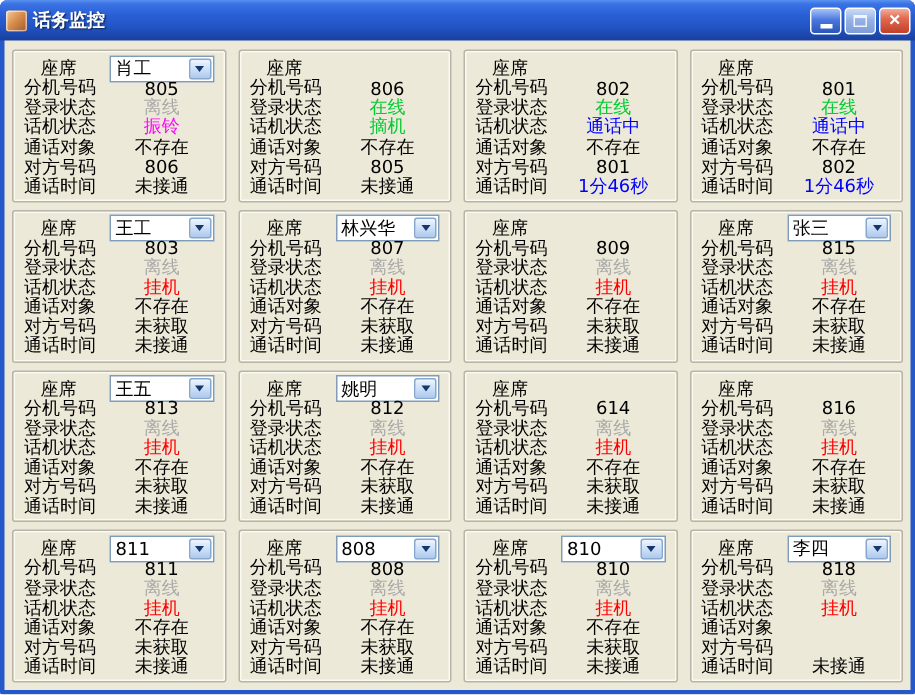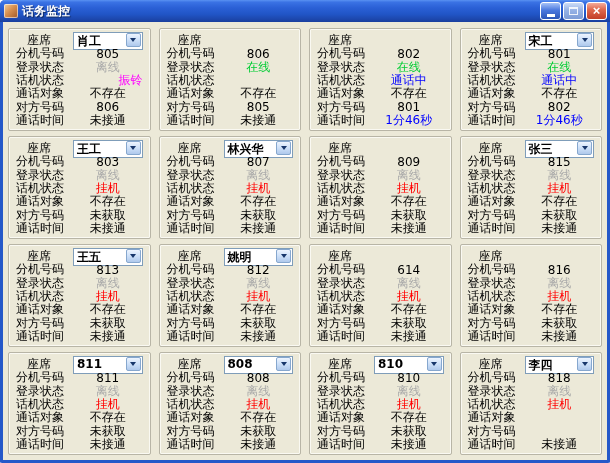--- a/index.html
+++ b/index.html
@@ -1,38 +1,38 @@
 <!DOCTYPE html>
 <html><head>
 <meta charset="utf-8">
 <style>
   html,body{margin:0;padding:0;}
   body{width:610px;height:463px;overflow:hidden;font-family:"DejaVu Sans",sans-serif;font-size:12px;color:#000;background:#fff;}
   .window{width:610px;height:463px;box-sizing:border-box;border:3px solid #2558C9;border-top:none;border-radius:5px 5px 2px 2px;background:#ECE9D8;display:flex;flex-direction:column;}
-  .titlebar{height:22px;flex:none;display:flex;align-items:center;padding:0 3px 0 4px;margin:0 -3px;border-radius:5px 5px 0 0;
+  .titlebar{height:27px;flex:none;display:flex;align-items:center;padding:0 3px 0 4px;margin:0 -3px;border-radius:5px 5px 0 0;
     background:linear-gradient(180deg,#5A92F2 0%,#3A72E4 10%,#2B60D6 35%,#2155C6 65%,#1A3F9E 100%);}
   .app-icon{width:14px;height:14px;flex:none;margin-right:4px;border-radius:2px;
     background:linear-gradient(135deg,#F2D2A0 0%,#D89050 45%,#A05828 100%);box-shadow:inset 0 0 0 1px rgba(255,255,255,.55);}
   .title{flex:1;color:#fff;font-weight:bold;font-size:12px;text-shadow:1px 1px 1px rgba(0,0,0,.55);white-space:nowrap;}
   .controls{display:flex;gap:2px;flex:none;}
   .wbtn{width:21px;height:18px;box-sizing:border-box;border:1px solid #fff;border-radius:3px;padding:0;display:flex;align-items:center;justify-content:center;cursor:default;}
   .wbtn.min{background:linear-gradient(180deg,#A6C2F8 0%,#4A78DE 45%,#2C56B8 100%);}
   .wbtn.max{background:linear-gradient(180deg,#CDDCF6 0%,#96B2E6 45%,#7E9CD6 100%);}
   .wbtn.close{background:linear-gradient(180deg,#F4AC9C 0%,#E0694E 40%,#C23F28 100%);}
   .glyph-min{width:8px;height:3px;background:#fff;position:relative;top:4px;}
   .glyph-max{width:9px;height:8px;box-sizing:border-box;border:1px solid #fff;border-top-width:2px;opacity:.85;}
   .glyph-close{color:#fff;font-weight:bold;font-size:13px;line-height:1;position:relative;top:-1px;}
   .client{flex:1;display:grid;grid-template-columns:repeat(4,1fr);grid-template-rows:repeat(4,1fr);gap:5px 8px;padding:6px 5px 5px;box-sizing:border-box;min-height:0;}
   .panel{background:#ECE9D8;border:1px solid #B8B5A6;border-radius:2px;box-shadow:inset 0 0 0 1px #FAF9F2;
     display:flex;flex-direction:column;padding:5px 7px 3px 7px;box-sizing:border-box;min-height:0;}
   .prow{flex:1;display:flex;align-items:center;min-height:0;}
   .lbl{flex:none;width:57px;white-space:nowrap;}
   .seat-lbl{padding-left:11px;box-sizing:border-box;}
   .val{flex:1;text-align:center;white-space:nowrap;}
-  .combo{flex:1;height:18px;box-sizing:border-box;background:#fff;border:1px solid #7F9DB9;display:flex;align-items:flex-start;min-width:0;font-weight:bold;}
+  .combo{flex:1;height:18px;box-sizing:border-box;background:#fff;border:1px solid #7F9DB9;display:flex;align-items:center;min-width:0;}
   .combo-text{flex:1;padding-left:3px;white-space:nowrap;overflow:hidden;min-width:0;}
   .combo-btn{flex:none;width:15px;height:14px;margin-right:1px;border-radius:2px;border:1px solid #86A7CE;box-sizing:border-box;
     background:linear-gradient(180deg,#EDF4FE 0%,#CDE0F8 50%,#AFC9EC 100%);display:flex;align-items:center;justify-content:center;}
   .chev{width:0;height:0;border-left:3px solid transparent;border-right:3px solid transparent;border-top:4px solid #17366B;}
 </style>
 </head>
 <body>
 
 <div class="window">
   <div class="titlebar">
@@ -64,21 +64,21 @@
     <div class="prow">
       <span class="lbl">分机号码</span>
       <span class="val">805</span>
     </div>
     <div class="prow">
       <span class="lbl">登录状态</span>
       <span class="val" style="color: rgb(169, 169, 169);">离线</span>
     </div>
     <div class="prow">
       <span class="lbl">话机状态</span>
-      <span class="val" style="color: rgb(255, 0, 255); text-align: right;">振铃</span>
+      <span class="val" style="color: rgb(255, 0, 255);">振铃</span>
     </div>
     <div class="prow">
       <span class="lbl">通话对象</span>
       <span class="val">不存在</span>
     </div>
     <div class="prow">
       <span class="lbl">对方号码</span>
       <span class="val">806</span>
     </div>
     <div class="prow">
@@ -94,20 +94,21 @@
     <div class="prow">
       <span class="lbl">分机号码</span>
       <span class="val">806</span>
     </div>
     <div class="prow">
       <span class="lbl">登录状态</span>
       <span class="val" style="color: rgb(0, 204, 51);">在线</span>
     </div>
     <div class="prow">
       <span class="lbl">话机状态</span>
+      <span class="val" style="color: rgb(0, 204, 51);">摘机</span>
     </div>
     <div class="prow">
       <span class="lbl">通话对象</span>
       <span class="val">不存在</span>
     </div>
     <div class="prow">
       <span class="lbl">对方号码</span>
       <span class="val">805</span>
     </div>
     <div class="prow">
@@ -142,26 +143,20 @@
     </div>
     <div class="prow">
       <span class="lbl">通话时间</span>
       <span class="val" style="color: rgb(0, 0, 255);">1分46秒</span>
     </div>
   </div>
 
   <div class="panel">
     <div class="prow">
       <span class="lbl seat-lbl">座席</span>
-      <div class="combo">
-        <span class="combo-text">宋工</span>
-        <span class="combo-btn">
-              <span class="chev"></span>
-            </span>
-      </div>
     </div>
     <div class="prow">
       <span class="lbl">分机号码</span>
       <span class="val">801</span>
     </div>
     <div class="prow">
       <span class="lbl">登录状态</span>
       <span class="val" style="color: rgb(0, 204, 51);">在线</span>
     </div>
     <div class="prow">

